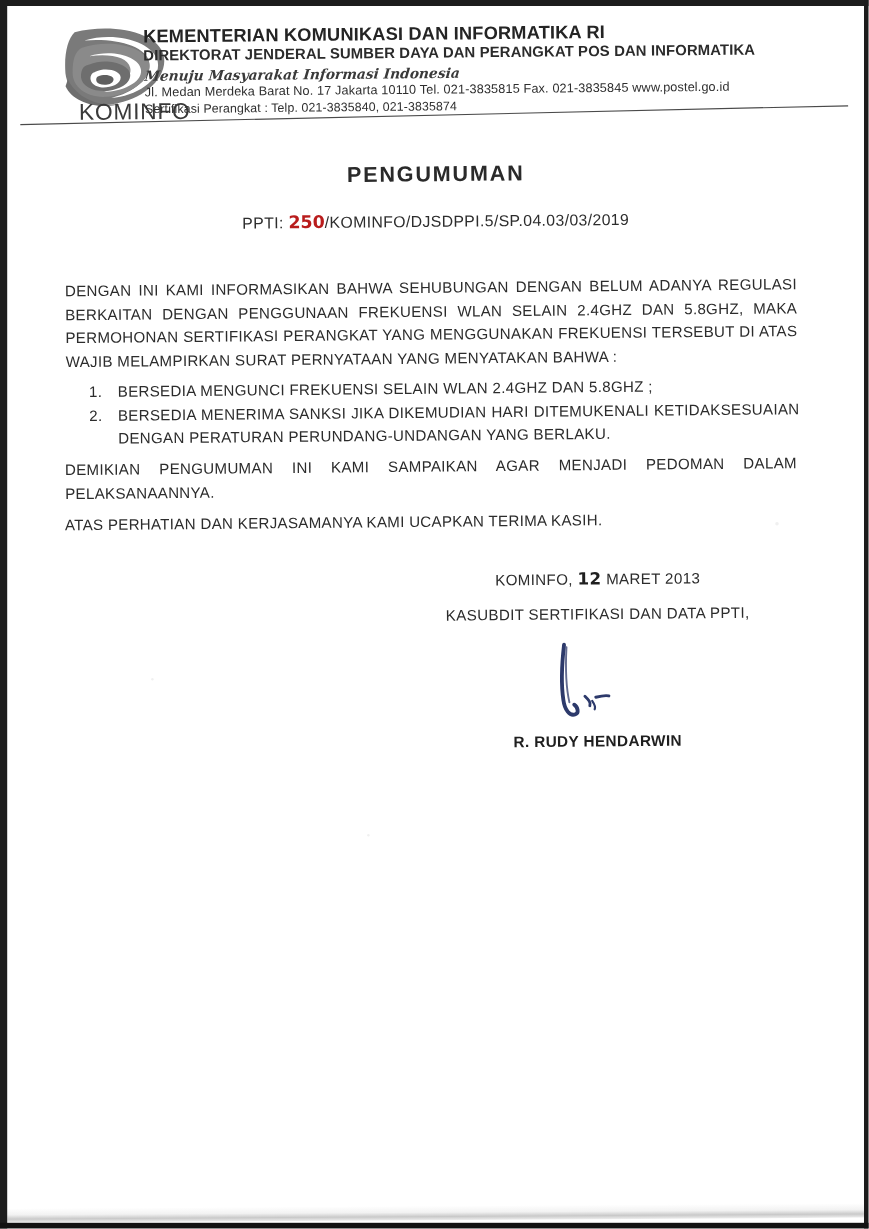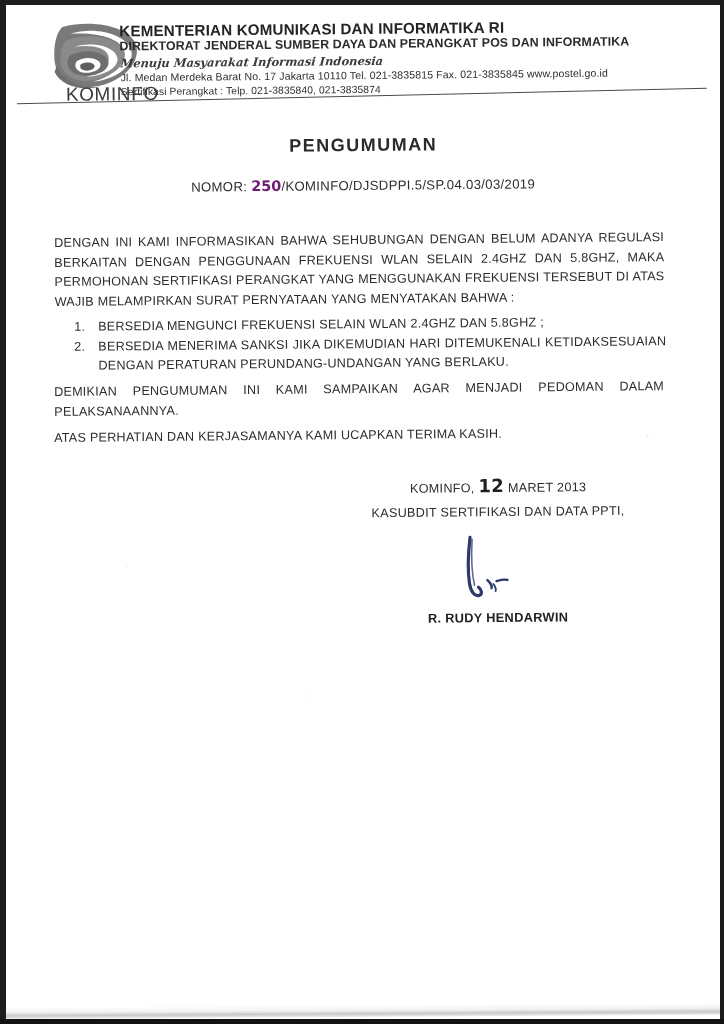--- a/index.html
+++ b/index.html
@@ -165,21 +165,21 @@
     text-align: center;
     font-size: 13.2px;
     color: #2d2d2d;
     letter-spacing: 0.3px;
   }
   .nomor .handwritten {
     font-family: "DejaVu Sans", sans-serif;
     font-weight: bold;
     font-size: 14.5px;
     letter-spacing: 0px;
-    color: #701a75;
+    color: #b91c1c;
   }
 
   
   .body-para {
     position: absolute;
     left: 48px;
     width: 610px;
     font-size: 12.6px;
     line-height: 19.5px;
     color: #2c2c2c;
@@ -222,21 +222,21 @@
     left: 352px; top: 470px;
     width: 280px;
     text-align: center;
     font-size: 12.6px;
     color: #2c2c2c;
     letter-spacing: 0.3px;
   }
   .sig-place .handwritten {
     font-family: "DejaVu Sans", sans-serif;
     font-weight: bold;
-    font-size: 18px;
+    font-size: 14px;
     color: #1f1f1f;
   }
   .sig-role {
     position: absolute;
     left: 352px; top: 500px;
     width: 280px;
     text-align: center;
     font-size: 12.6px;
     color: #2c2c2c;
     letter-spacing: 0.3px;
@@ -309,21 +309,21 @@
       <div class="lh-address">Jl. Medan Merdeka Barat No. 17 Jakarta 10110 Tel. 021-3835815 Fax. 021-3835845 www.postel.go.id</div>
 
       <div class="lh-sertifikasi">Sertifikasi Perangkat : Telp. 021-3835840, 021-3835874</div>
 
       <div class="hr-letterhead"></div>
     </div>
 
     <div class="title skew">PENGUMUMAN</div>
 
     <div class="nomor skew">
-      <span>NOMOR:</span>
+      <span>PPTI:</span>
       <span class="handwritten">250</span><span>/KOMINFO/DJSDPPI.5/SP.04.03/03/2019</span>
     </div>
 
     <div class="body-para skew" id="para1">DENGAN INI KAMI INFORMASIKAN BAHWA SEHUBUNGAN DENGAN BELUM ADANYA REGULASI BERKAITAN DENGAN PENGGUNAAN FREKUENSI WLAN SELAIN 2.4GHZ DAN 5.8GHZ, MAKA PERMOHONAN SERTIFIKASI PERANGKAT YANG MENGGUNAKAN FREKUENSI TERSEBUT DI ATAS WAJIB MELAMPIRKAN SURAT PERNYATAAN YANG MENYATAKAN BAHWA :</div>
 
     <ul class="list skew">
       <li>
         <span class="num">1.</span>
         <span class="txt">BERSEDIA MENGUNCI FREKUENSI SELAIN WLAN 2.4GHZ DAN 5.8GHZ ;</span>
       </li>

